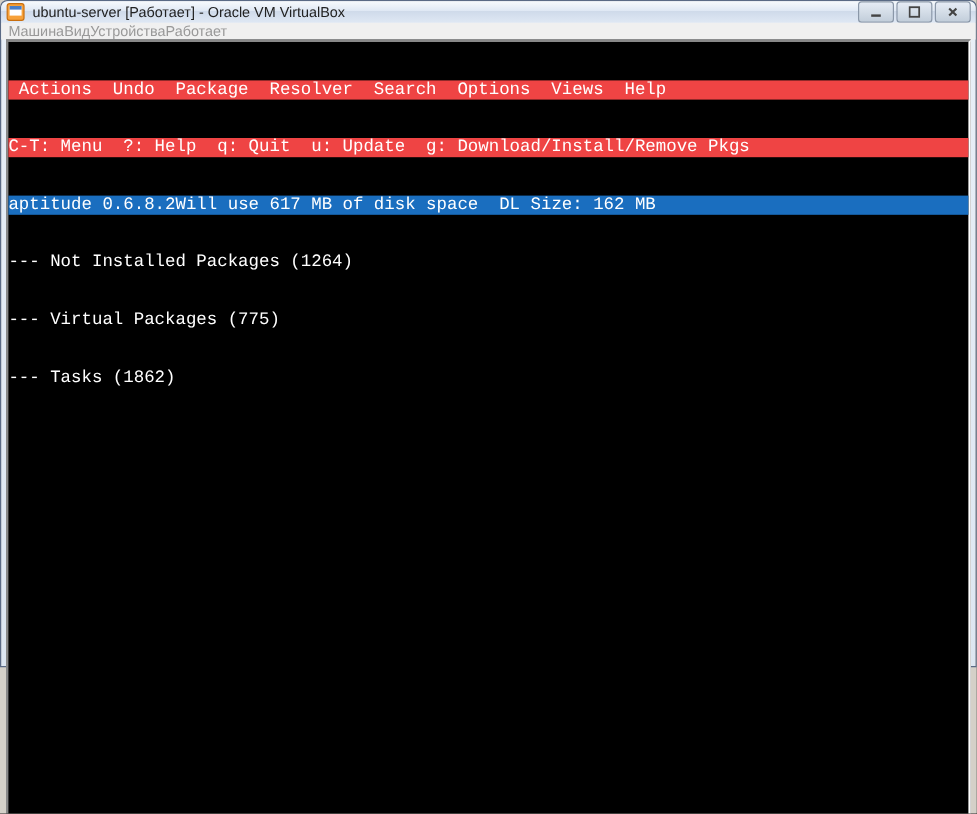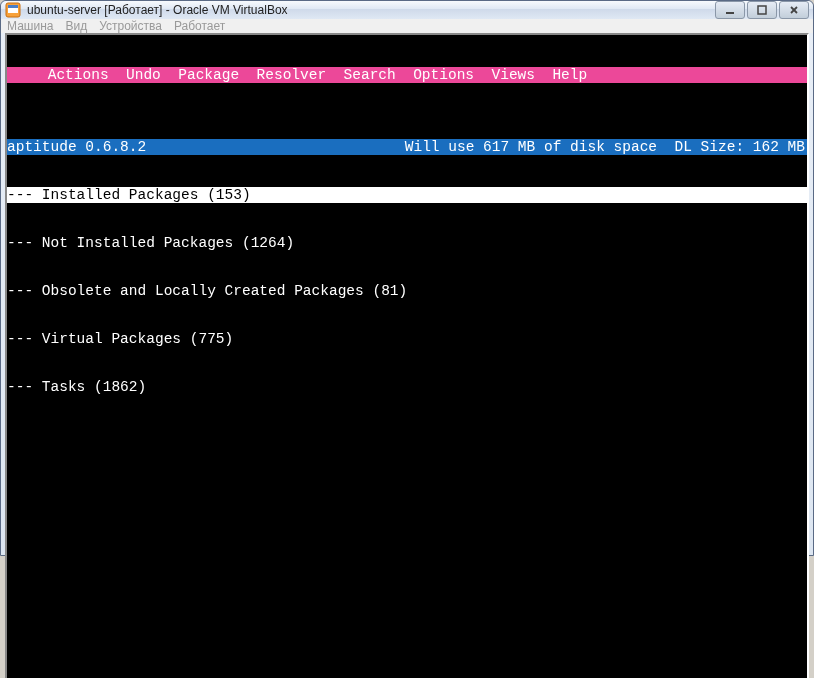--- a/index.html
+++ b/index.html
@@ -56,50 +56,48 @@
     font-weight: bold;
     color: #444;
     cursor: pointer;
   }
   .menubar {
     height: 22px;
     background: #f0f0f0;
     display: flex;
     align-items: center;
     padding: 0 6px;
-    gap: 12px;
     font-size: 12px;
     color: #999;
   }
   .menubar span { cursor: pointer; }
   .terminal {
     flex: 1;
     background: #000;
     font-family: "Courier New", "DejaVu Sans Mono", monospace;
     font-size: 14.5px;
     line-height: 16px;
     white-space: pre;
     color: #fff;
     position: relative;
     margin: 0 4px;
     border: 2px solid #fff;
     border-top-color: #888;
     border-left-color: #888;
   }
   .t-row { display: block; }
-  .blue-bar { background: #ec4899; color: #fff; padding-left: 32px; }
+  .blue-bar { background: #ef4444; color: #fff; }
   .highlight { background: #fff; color: #000; }
   .status-row {
     background: #1a6ebf;
     color: #fff;
     display: flex;
-    margin-top: 24px;
   }
   .status-left { flex: 0 0 auto; }
-  .status-right { flex: 1; text-align: right; padding-right: 2px; }
+  .status-right { flex: 1; text-align: left; padding-right: 2px; }
 </style>
 </head>
 <body>
 
 <div class="window">
 
   <div class="titlebar">
     <span class="title-icon">
       <svg width="16" height="16" viewBox="0 0 16 16">
         <rect x="1" y="1" width="14" height="14" rx="2" fill="#f7a13a" stroke="#c86f10"></rect>
@@ -130,24 +128,23 @@
 
   <div class="menubar">
     <span>Машина</span>
     <span>Вид</span>
     <span>Устройства</span>
     <span>Работает</span>
   </div>
 
   <div class="terminal">
     <span class="t-row blue-bar"> Actions  Undo  Package  Resolver  Search  Options  Views  Help</span>
+    <span class="t-row blue-bar">C-T: Menu  ?: Help  q: Quit  u: Update  g: Download/Install/Remove Pkgs</span>
     <div class="status-row"><span class="status-left">aptitude 0.6.8.2</span><span class="status-right">Will use 617 MB of disk space  DL Size: 162 MB</span></div>
-    <span class="t-row highlight">--- Installed Packages (153)</span>
     <span class="t-row">--- Not Installed Packages (1264)</span>
-    <span class="t-row">--- Obsolete and Locally Created Packages (81)</span>
     <span class="t-row">--- Virtual Packages (775)</span>
     <span class="t-row">--- Tasks (1862)</span>
     <span class="t-row"> </span>
     <span class="t-row"> </span>
     <span class="t-row"> </span>
     <span class="t-row"> </span>
     <span class="t-row"> </span>
     
     
     

